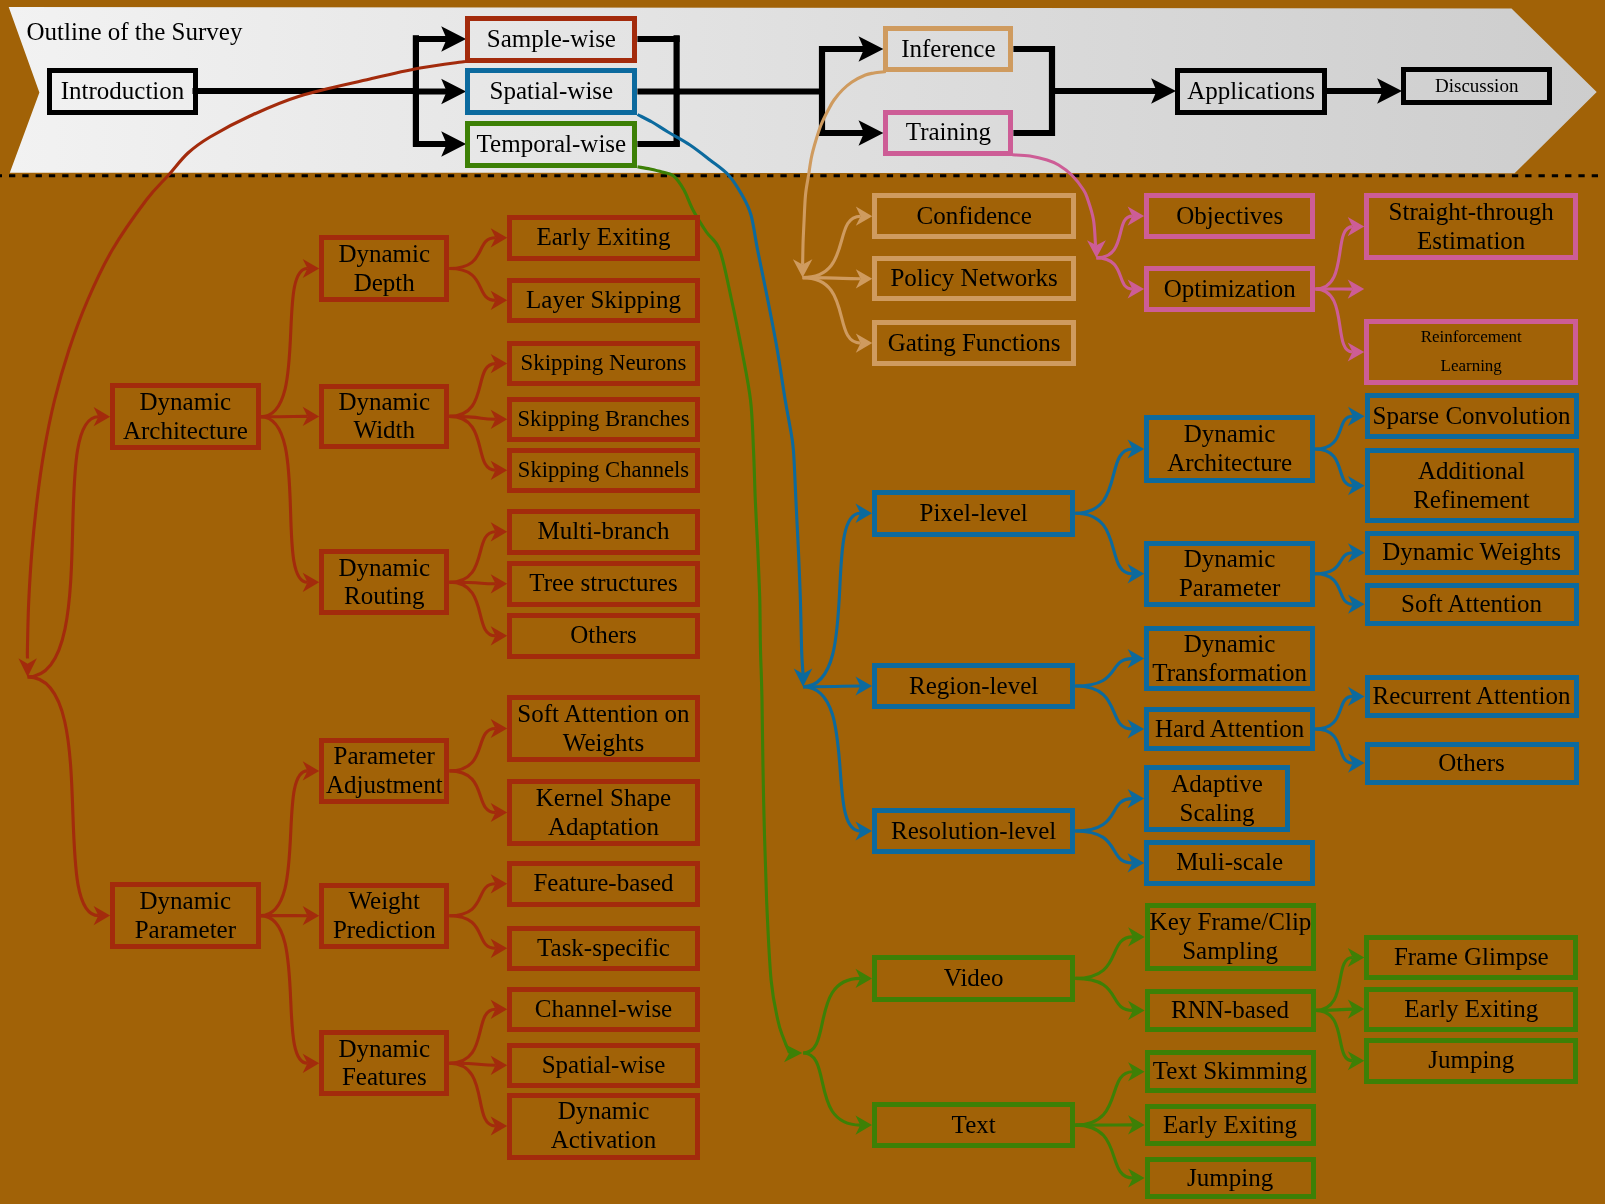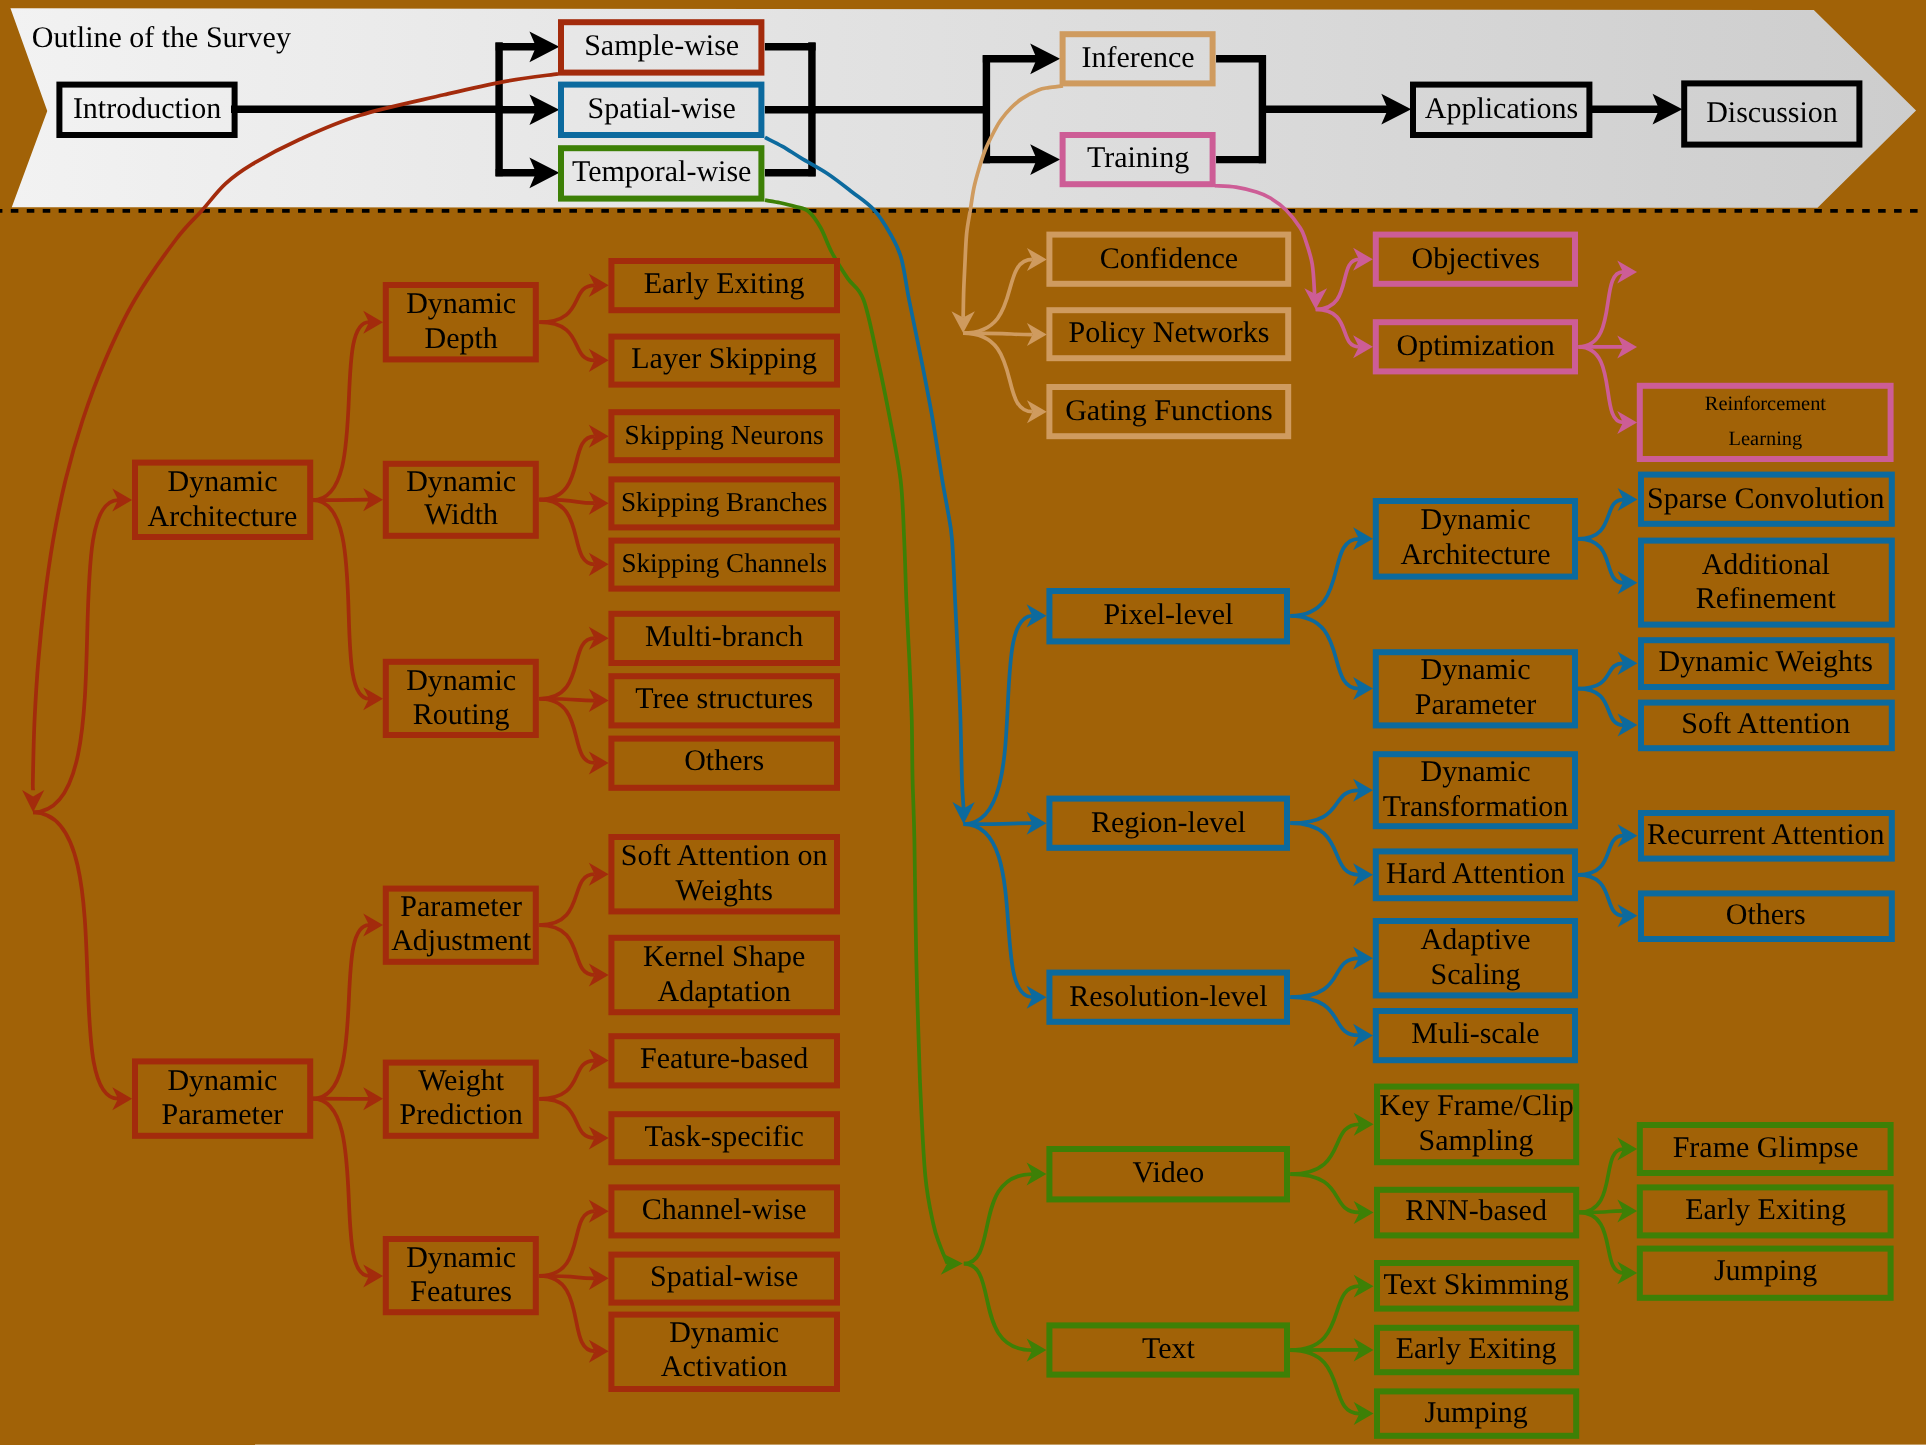--- a/index.html
+++ b/index.html
@@ -204,21 +204,21 @@
 <div class="node" style="left:883.4px;top:109.5px;width:130px;height:46.7px;border:5.4px solid #cd5d96;font-size:25.0px">
       <div class="nl">
         <span>Training</span>
       </div>
     </div>
 <div class="node" style="left:1175.1px;top:68.1px;width:152.2px;height:46.5px;border:5.6px solid #000000;font-size:25.0px">
       <div class="nl">
         <span>Applications</span>
       </div>
     </div>
-<div class="node" style="left:1401.4px;top:67.4px;width:150.6px;height:56px;border:5.6px solid #000000;font-size:25.0px">
+<div class="node" style="left:1401.4px;top:67.4px;width:150.6px;height:38px;border:5.6px solid #000000;font-size:19px">
       <div class="nl">
         <span>Discussion</span>
       </div>
     </div>
 <div class="node" style="left:110.1px;top:382.9px;width:150.6px;height:67.6px;border:5.4px solid #a32b0c;font-size:25.0px">
       <div class="nl">
         <span>Dynamic</span>
         <span>Architecture</span>
       </div>
     </div>
@@ -360,20 +360,26 @@
 <div class="node" style="left:1144.1px;top:192.9px;width:171.3px;height:46.4px;border:5.4px solid #cd5d96;font-size:25.0px">
       <div class="nl">
         <span>Objectives</span>
       </div>
     </div>
 <div class="node" style="left:1144.1px;top:265.8px;width:171.3px;height:46.4px;border:5.4px solid #cd5d96;font-size:25.0px">
       <div class="nl">
         <span>Optimization</span>
       </div>
     </div>
+<div class="node" style="left:1364.2px;top:193px;width:214px;height:67.1px;border:5.4px solid #cd5d96;font-size:25.0px">
+      <div class="nl">
+        <span>Straight-through</span>
+        <span>Estimation</span>
+      </div>
+    </div>
 <div class="node" style="left:1364.2px;top:318.9px;width:214px;height:66.2px;border:5.4px solid #cd5d96;font-size:17px">
       <div class="nl">
         <span>Reinforcement</span>
         <span>Learning</span>
       </div>
     </div>
 <div class="node" style="left:872.0px;top:490.0px;width:203.3px;height:46.5px;border:5.4px solid #0c6a9e;font-size:25.0px">
       <div class="nl">
         <span>Pixel-level</span>
       </div>
@@ -404,21 +410,21 @@
       <div class="nl">
         <span>Dynamic</span>
         <span>Transformation</span>
       </div>
     </div>
 <div class="node" style="left:1144.1px;top:707.4px;width:171px;height:43.2px;border:5.4px solid #0c6a9e;font-size:25.0px">
       <div class="nl">
         <span>Hard Attention</span>
       </div>
     </div>
-<div class="node" style="left:1144.1px;top:765.4px;width:171px;height:66.4px;border:5.4px solid #0c6a9e;font-size:25.0px">
+<div class="node" style="left:1144.1px;top:765.4px;width:146px;height:66.4px;border:5.4px solid #0c6a9e;font-size:25.0px">
       <div class="nl">
         <span>Adaptive</span>
         <span>Scaling</span>
       </div>
     </div>
 <div class="node" style="left:1144.1px;top:840.1px;width:171px;height:45.5px;border:5.4px solid #0c6a9e;font-size:25.0px">
       <div class="nl">
         <span>Muli-scale</span>
       </div>
     </div>

